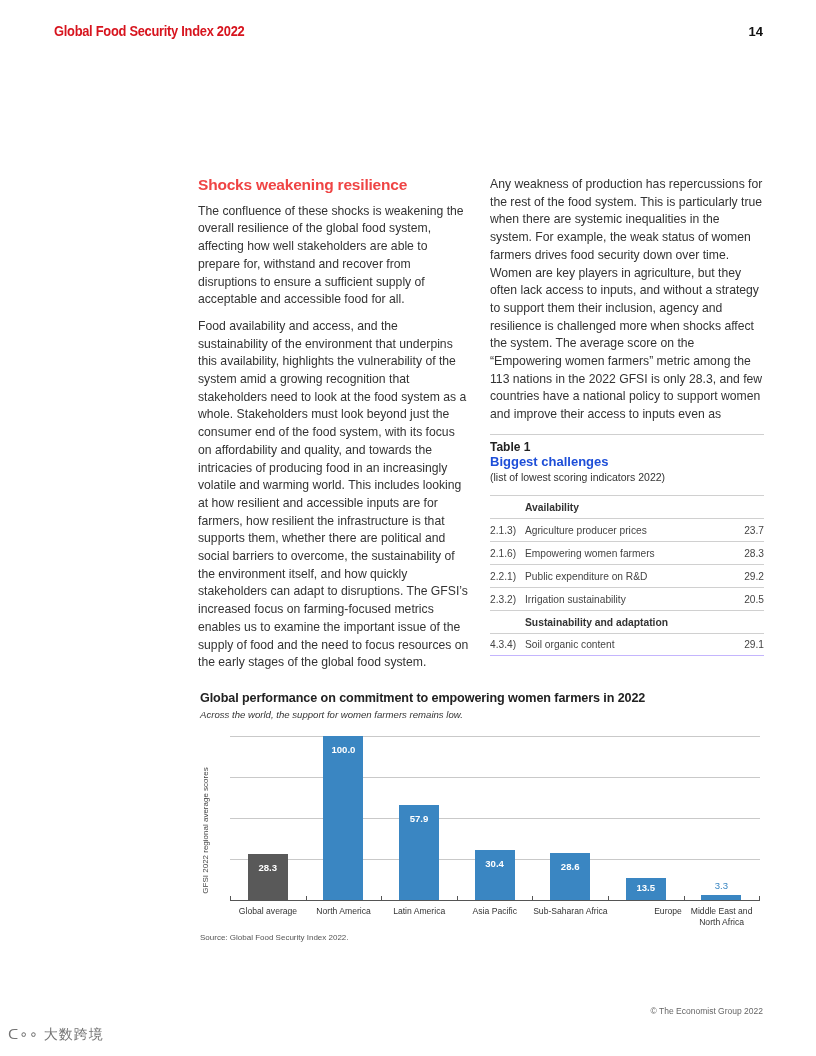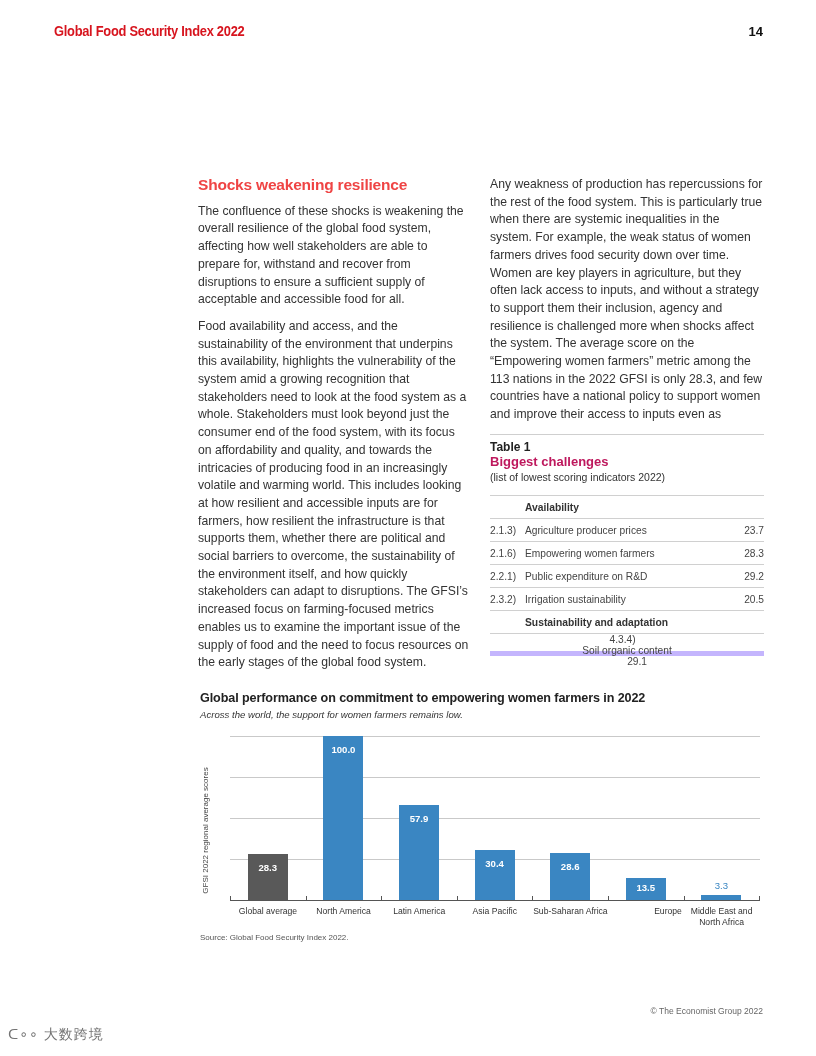--- a/index.html
+++ b/index.html
@@ -10,24 +10,24 @@
   .page-num { position: absolute; right: 53px; top: 24px; font-weight: bold; font-size: 13px; color: #111; }
 
   .col { position: absolute; font-size: 12.2px; line-height: 17.7px; color: #333; }
   .col-left { left: 198px; top: 176px; width: 272px; }
   .col-right { left: 490px; top: 176px; width: 274px; }
   .section-title { font-size: 15.5px; font-weight: bold; color: #ef4444; margin-bottom: 9px; letter-spacing: -0.2px; }
   .para { margin-bottom: 9px; }
 
   .table-block { position: absolute; left: 490px; top: 434px; width: 274px; border-top: 1px solid #cfcfcf; }
   .t-label { font-size: 12px; font-weight: bold; color: #222; margin-top: 5px; }
-  .t-title { font-size: 13px; font-weight: bold; color: #be185d; line-height: 16px; }
+  .t-title { font-size: 13px; font-weight: bold; color: #1d4ed8; line-height: 16px; }
   .t-sub { font-size: 10.5px; color: #333; line-height: 14px; margin-bottom: 11px; }
   .t-row { display: flex; align-items: center; height: 23px; border-top: 1px solid #d0d0d0; font-size: 10.2px; color: #444; }
-  .t-row:last-child { border-bottom: 5px solid #c4b5fd; flex-direction: column; }
+  .t-row:last-child { border-bottom: 1px solid #c4b5fd; }
   .t-code { width: 35px; }
   .t-name { flex: 1; }
   .t-val { width: 40px; text-align: right; }
   .t-group { font-weight: bold; color: #333; padding-left: 35px; font-size: 10.3px; }
 
   .chart-title { position: absolute; left: 200px; top: 691px; font-size: 12.6px; font-weight: bold; color: #222; letter-spacing: -0.1px; }
   .chart-sub { position: absolute; left: 200px; top: 709px; font-size: 9.6px; font-style: italic; color: #333; }
   .chart { position: absolute; left: 200px; top: 728px; width: 564px; height: 205px; }
   .ylabel { position: absolute; left: 1px; top: 104px; width: 180px; margin-left: -86px; margin-top: -6px; transform: rotate(-90deg); font-size: 8px; color: #444; text-align: center; white-space: nowrap; }
   .grid { position: absolute; left: 30px; width: 530px; height: 1px; background: #c9c9c9; }

